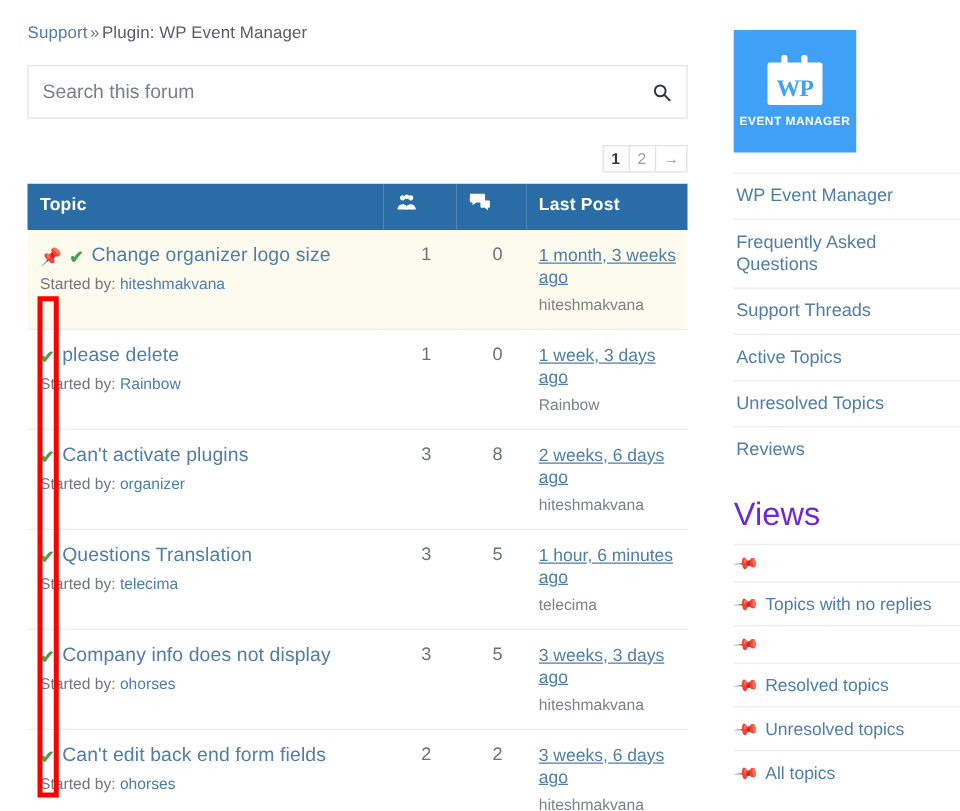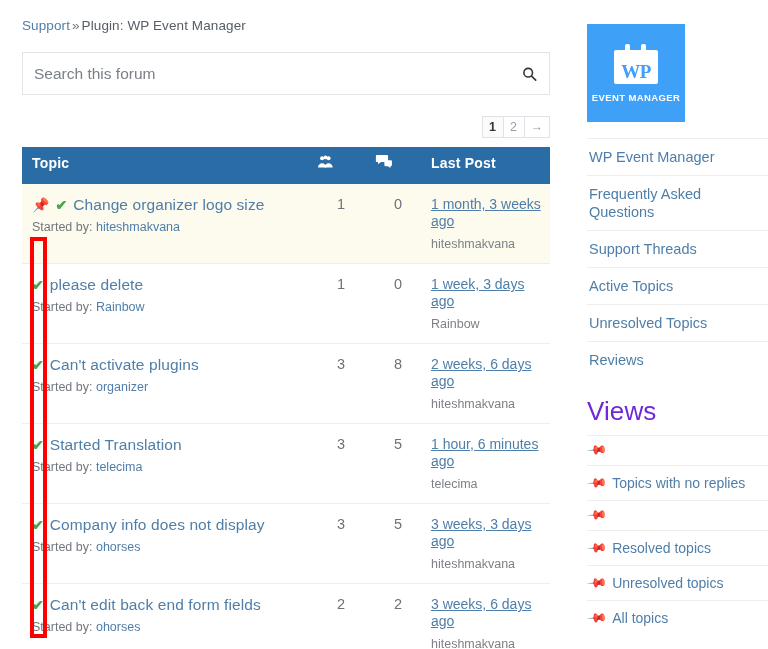--- a/index.html
+++ b/index.html
@@ -260,21 +260,21 @@
               <div class="started"><span>Started by:</span> <a href="#">organizer</a></div>
             </td>
             <td class="voices">3</td>
             <td class="replies">8</td>
             <td class="last"><a class="lp-time" href="#">2 weeks, 6 days ago</a><div class="lp-author">hiteshmakvana</div></td>
           </tr>
           <tr>
             <td>
               <div class="t-title-line">
                 <span class="check">✔</span>
-                <a class="t-title" href="#">Started Translation</a>
+                <a class="t-title" href="#">Questions Translation</a>
               </div>
               <div class="started"><span>Started by:</span> <a href="#">telecima</a></div>
             </td>
             <td class="voices">3</td>
             <td class="replies">5</td>
             <td class="last"><a class="lp-time" href="#">1 hour, 6 minutes ago</a><div class="lp-author">telecima</div></td>
           </tr>
           <tr>
             <td>
               <div class="t-title-line">

